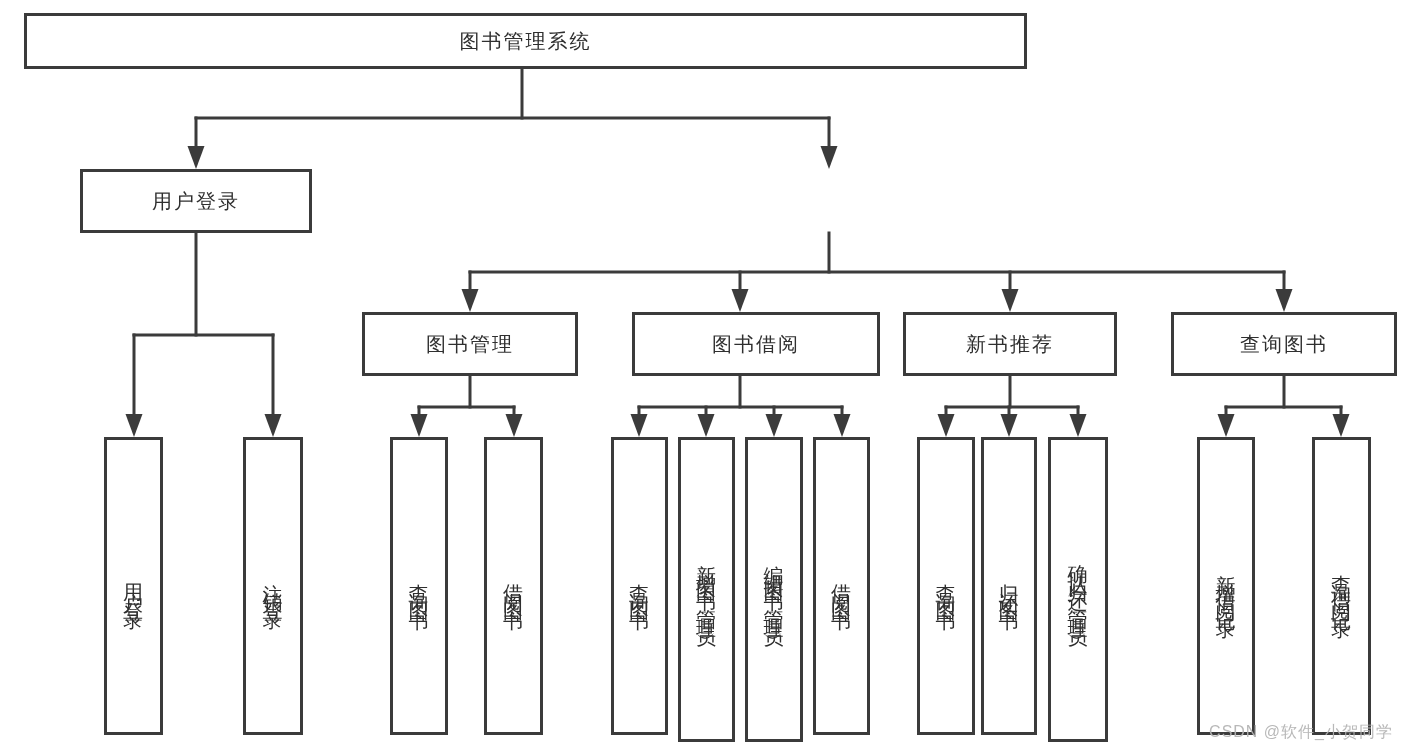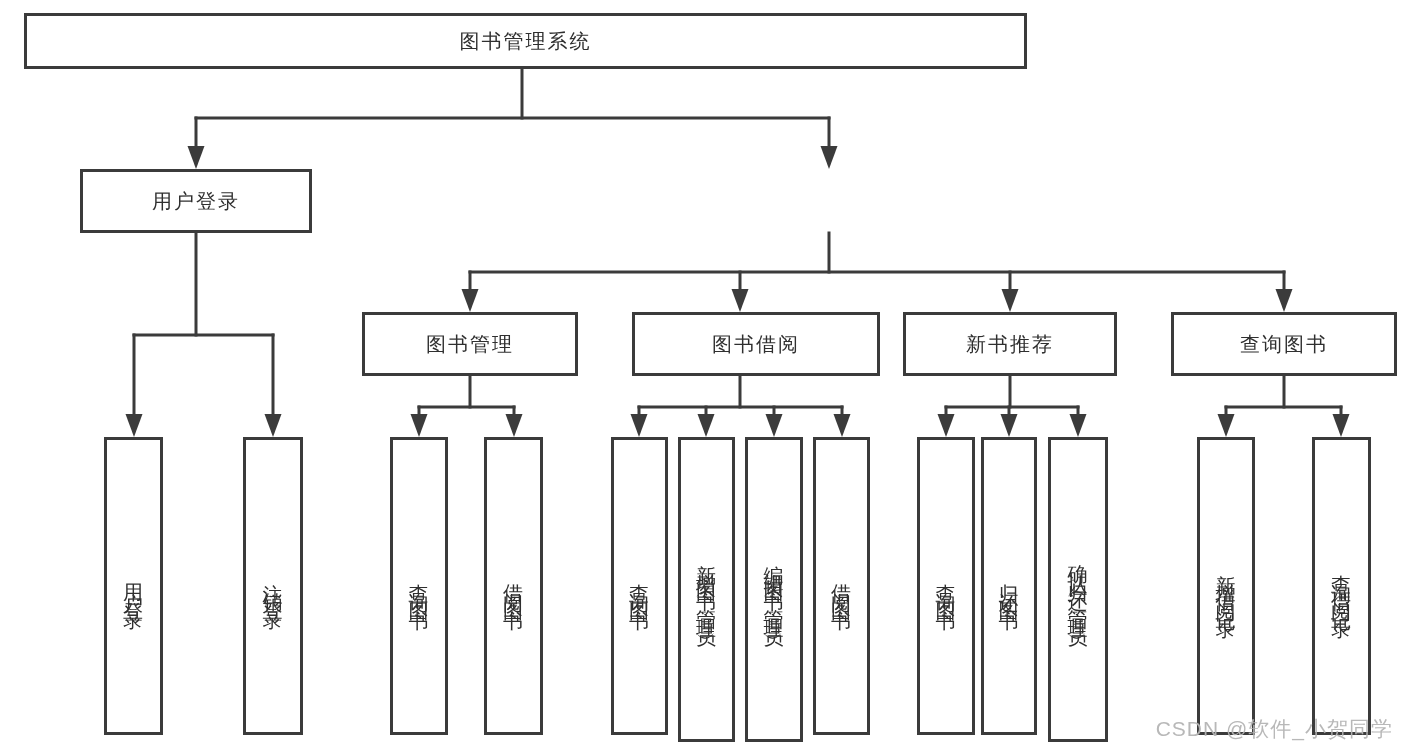--- a/index.html
+++ b/index.html
@@ -31,21 +31,21 @@
     writing-mode: vertical-rl;
     text-orientation: mixed;
     font-size: 20px;
     letter-spacing: 9px;
     line-height: 1;
   }
   .watermark {
     position: absolute;
     right: 12px;
     bottom: 4px;
-    font-size: 21px;
+    font-size: 16px;
     letter-spacing: 1px;
     color: rgba(180, 180, 180, 0.95);
     z-index: 5;
     white-space: nowrap;
   }
 </style>
 </head>
 <body>
 
 <div class="canvas">

